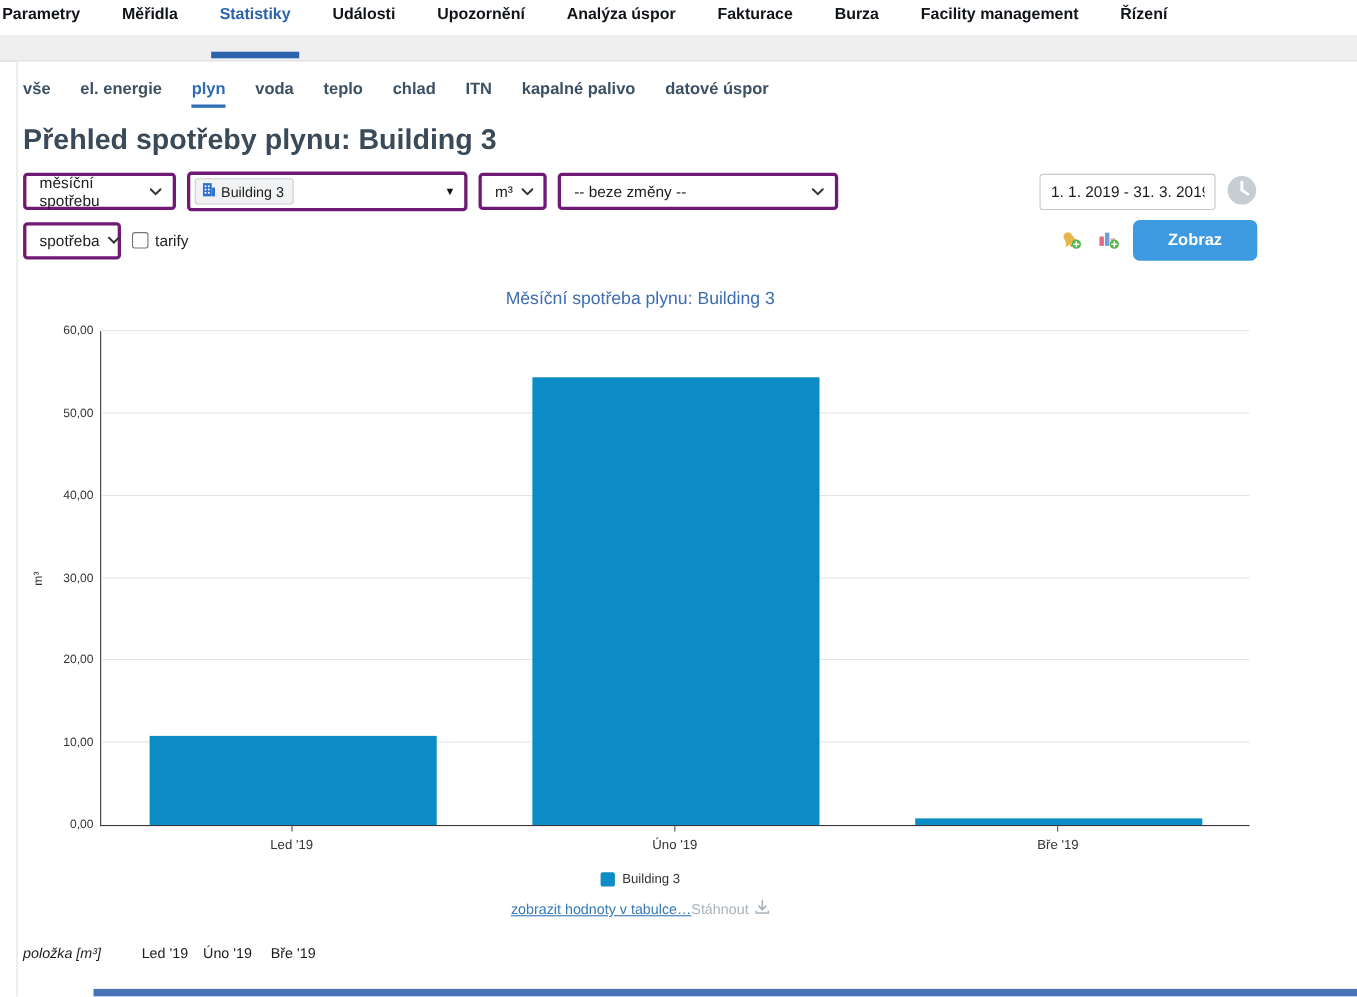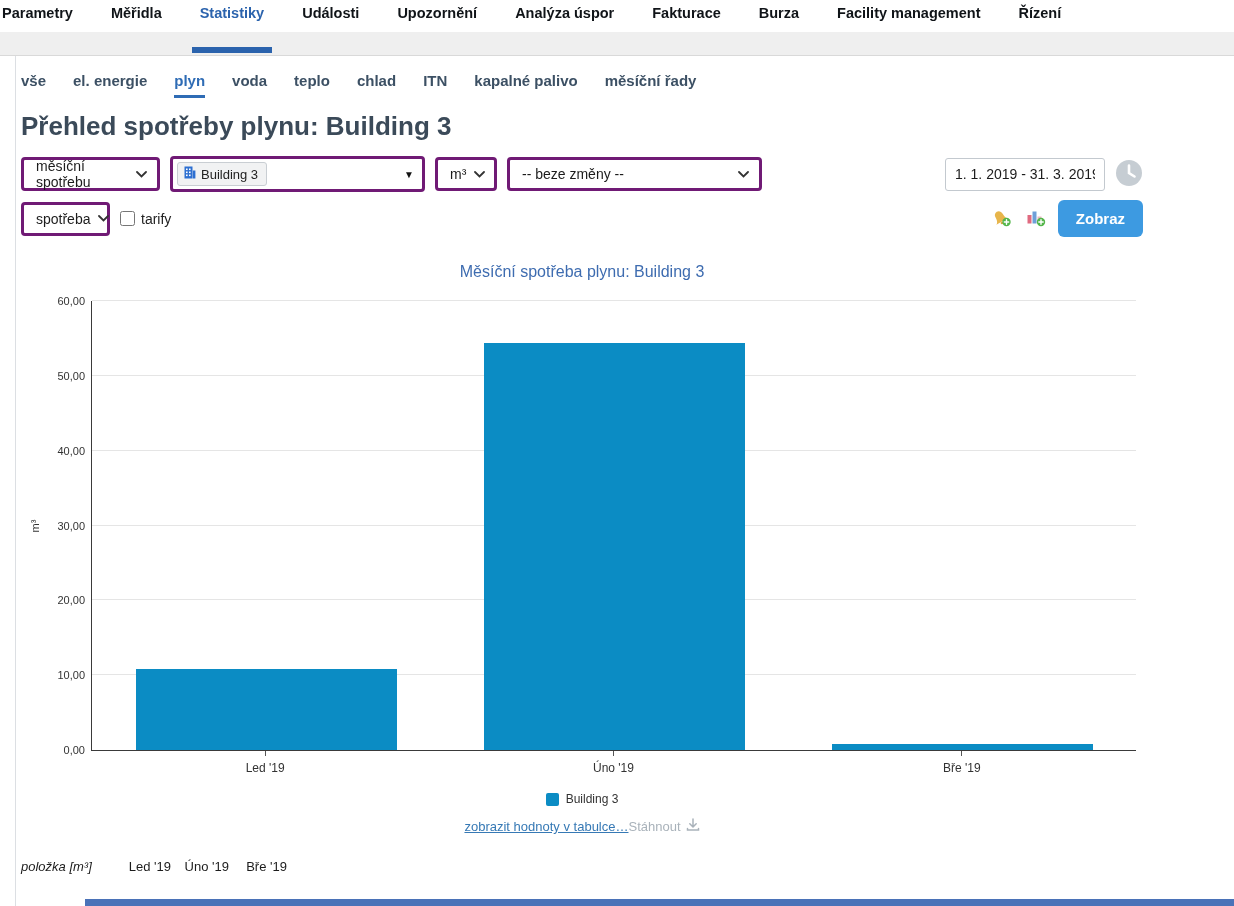--- a/index.html
+++ b/index.html
@@ -50,21 +50,21 @@
   .w-qty { width:89px; }
   .date-input { width:160px; height:33px; border:1px solid #c3c9cf; border-radius:3px;
          text-align:right; padding:0 9px; font-size:14px; color:#1c1c1c;
          font-family:inherit; }
   .clockbtn { width:28px; height:28px; border:none; background:transparent; padding:0;
          cursor:pointer; display:flex; align-items:center; }
   .push { margin-left:auto; }
   .chk { display:flex; align-items:center; gap:6px; font-size:14px; color:#222; }
   .chk input { width:15px; height:15px; }
   .icon-btn { background:none; border:none; padding:0 2px; cursor:pointer; }
-  .btn-primary { height:37px; padding:0 18px; background:#3d9ae1; color:#fff;
+  .btn-primary { height:37px; padding:0 32px; background:#3d9ae1; color:#fff;
          font-size:15px; font-weight:bold; border:none; border-radius:6px; cursor:pointer;
          font-family:inherit; }
 
   
   .chart-block { margin-top:26px; }
   .chart-title { text-align:center; font-size:16px; color:#3e6cb0; margin-bottom:20px; }
   .plot-outer { position:relative; margin-left:70px; width:1045px; }
   .plot { position:relative; height:450px; border-left:1px solid #3a3a3a;
           border-bottom:1px solid #3a3a3a; }
   .gridline { position:absolute; left:0; right:0; height:1px; background:#e5e5e5; }
@@ -128,21 +128,21 @@
 
       <div class="subtabs">
         <div class="subtab">vše</div>
         <div class="subtab">el. energie</div>
         <div class="subtab active">plyn</div>
         <div class="subtab">voda</div>
         <div class="subtab">teplo</div>
         <div class="subtab">chlad</div>
         <div class="subtab">ITN</div>
         <div class="subtab">kapalné palivo</div>
-        <div class="subtab">měsíční řady</div>
+        <div class="subtab">datové úspor</div>
       </div>
 
       <h1 class="page-title">Přehled spotřeby plynu: Building 3</h1>
 
       <div class="frow">
         <div class="sel w-metric">
           <span>měsíční spotřebu</span>
           <span class="chev">
             <svg width="11" height="7" viewBox="0 0 11 7">
                 <path d="M1 1l4.5 4.5L10 1" stroke="#333" stroke-width="1.8" fill="none" stroke-linecap="round"></path>

